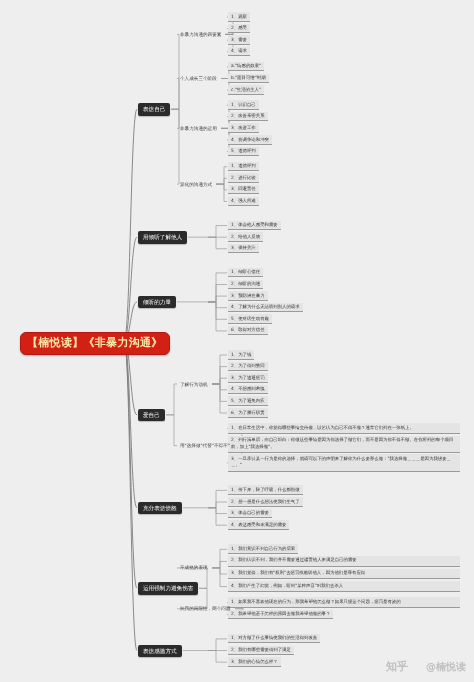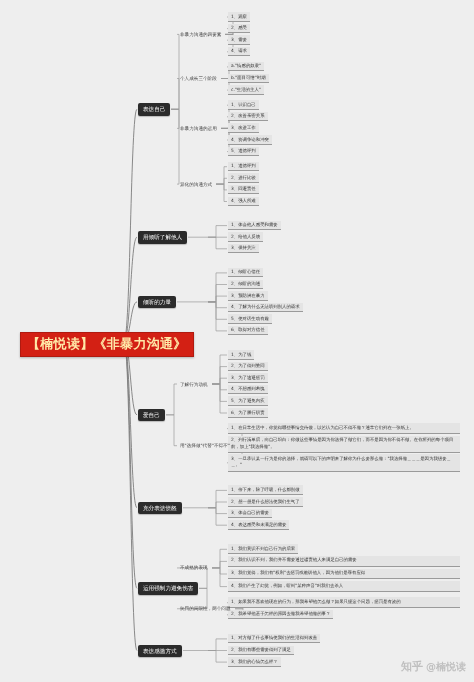--- a/index.html
+++ b/index.html
@@ -30,23 +30,23 @@
   .node {
     position: absolute;
     box-sizing: border-box;
     white-space: nowrap;
     line-height: 1.15;
   }
   
   .root {
     background: #d32014;
     border: 1px solid #b01a10;
-    border-radius: 0;
+    border-radius: 6px;
     color: #ffe9a8;
-    font-size: 13px;
+    font-size: 11px;
     font-weight: bold;
     padding: 4px 6px;
     letter-spacing: 0.3px;
     box-shadow: 0 1px 2px rgba(0,0,0,.25);
   }
   
   .l1 {
     background: #2b2b2b;
     border-radius: 2px;
     color: #ffffff;
@@ -71,21 +71,21 @@
   .leaf.wrap {
     white-space: normal;
     line-height: 1.45;
   }
   .watermark {
     position: absolute;
     right: 8px;
     bottom: 8px;
     display: flex;
     align-items: center;
-    gap: 3px;
+    gap: 18px;
     color: #b8b8b8;
     font-size: 10px;
     font-weight: bold;
     opacity: .85;
     margin-left: 20px;
   }
   .wm-logo { font-size: 11px; }
 </style>
 </head>
 <body>

